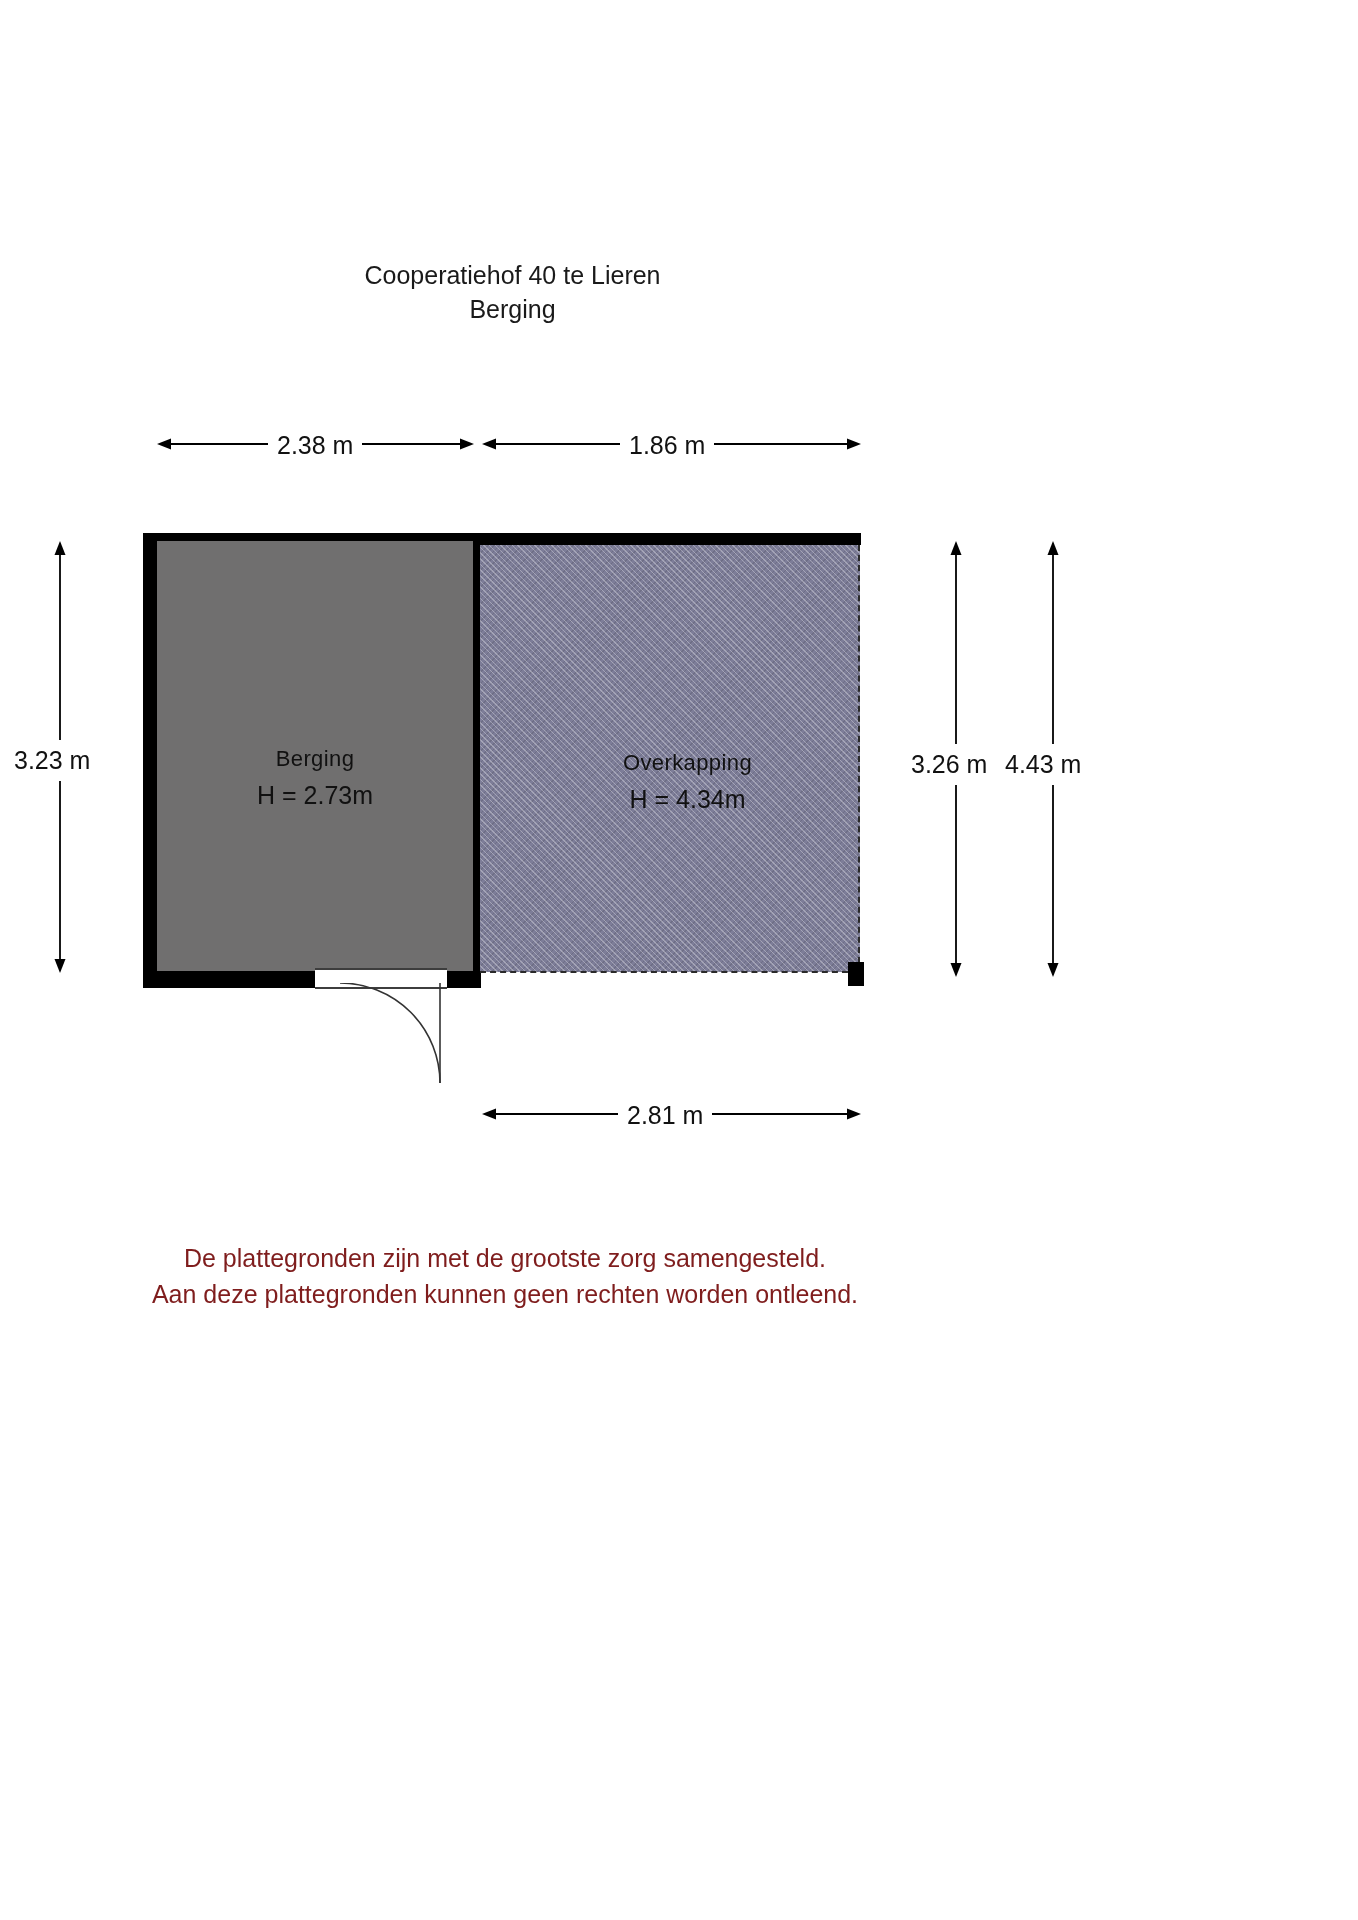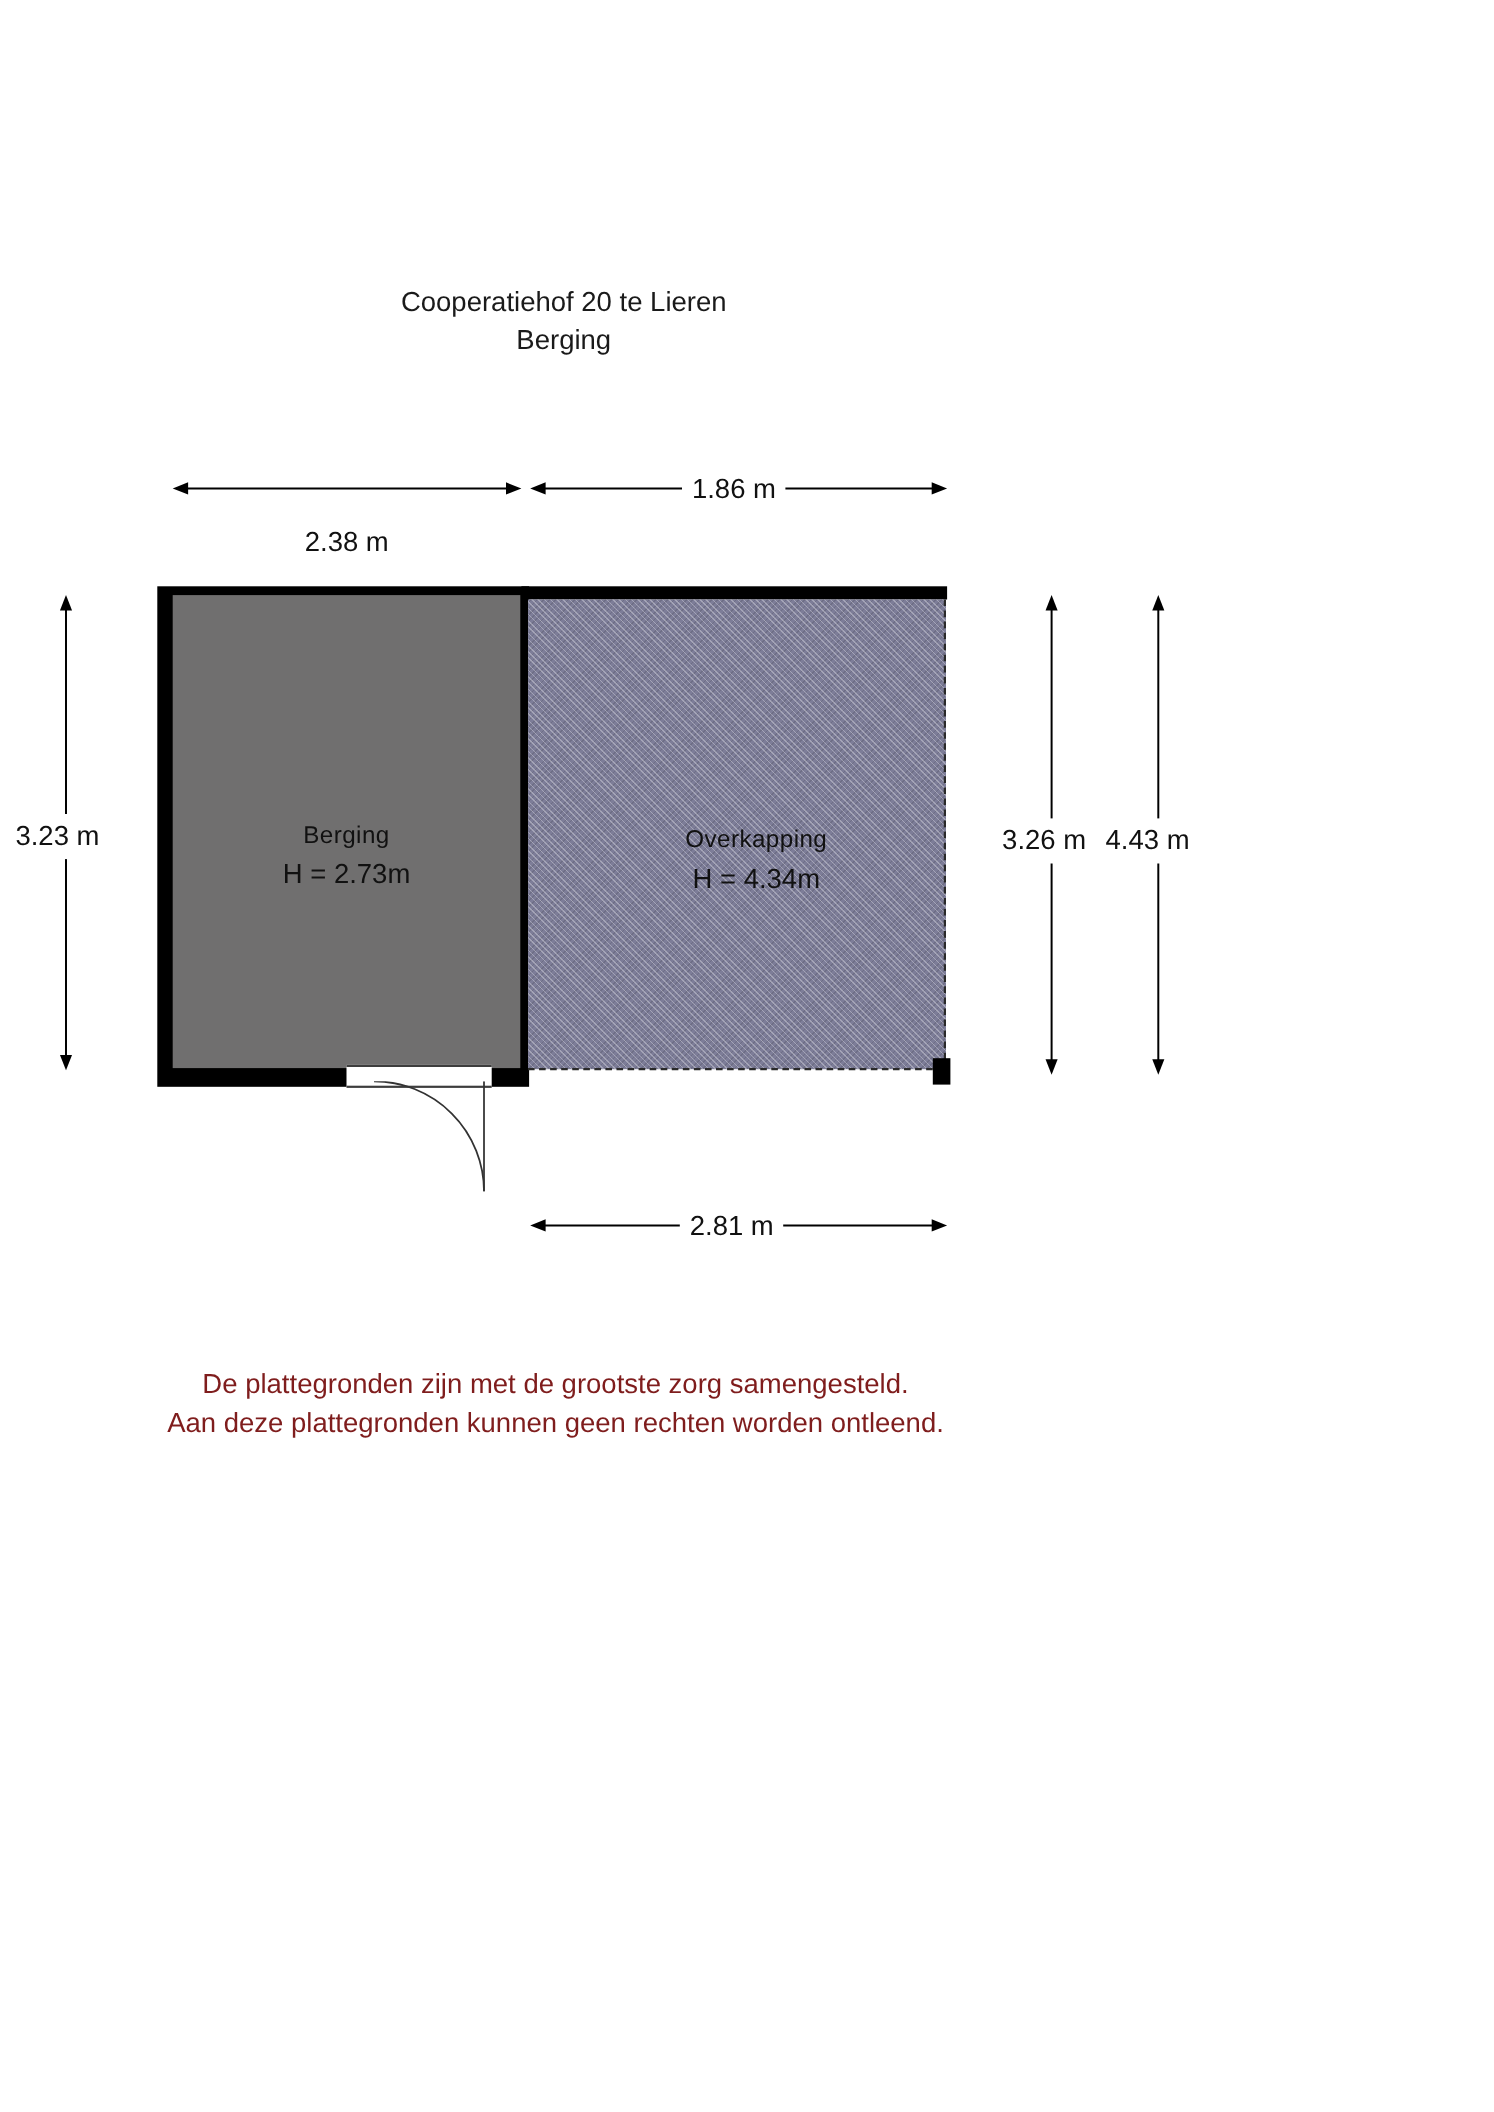--- a/index.html
+++ b/index.html
@@ -186,21 +186,21 @@
   #footer div {
     font-size: 25px;
     line-height: 36px;
     color: #7f1d1d;
   }
 </style>
 </head>
 <body>
 
 <div id="title-block">
-  <div class="line1">Cooperatiehof 20 te Lieren</div>
+  <div class="line1">Cooperatiehof 40 te Lieren</div>
   <div class="line2">Berging</div>
 </div>
 
 <div id="plan">
 
   <div id="berging-walls"></div>
   <div id="berging-floor"></div>
 
   <div id="overkapping-top-wall"></div>
   <div id="overkapping-floor"></div>
@@ -226,21 +226,21 @@
     </svg>
   </div>
 
   <div class="dim" style="left:157px; top:434px;">
     <svg width="317" height="20" viewBox="0 0 317 20">
       <line x1="6" y1="10" x2="311" y2="10" stroke="#000000" stroke-width="1.8"></line>
       <polygon points="0,10 14,4.5 14,15.5" fill="#000000"></polygon>
       <polygon points="317,10 303,4.5 303,15.5" fill="#000000"></polygon>
     </svg>
   </div>
-  <div class="dim-label" style="left:268px; top:431px;margin-top:48px;">2.38 m</div>
+  <div class="dim-label" style="left:268px; top:431px;">2.38 m</div>
 
   <div class="dim" style="left:482px; top:434px;">
     <svg width="379" height="20" viewBox="0 0 379 20">
       <line x1="6" y1="10" x2="373" y2="10" stroke="#000000" stroke-width="1.8"></line>
       <polygon points="0,10 14,4.5 14,15.5" fill="#000000"></polygon>
       <polygon points="379,10 365,4.5 365,15.5" fill="#000000"></polygon>
     </svg>
   </div>
   <div class="dim-label" style="left:620px; top:431px;">1.86 m</div>
 

